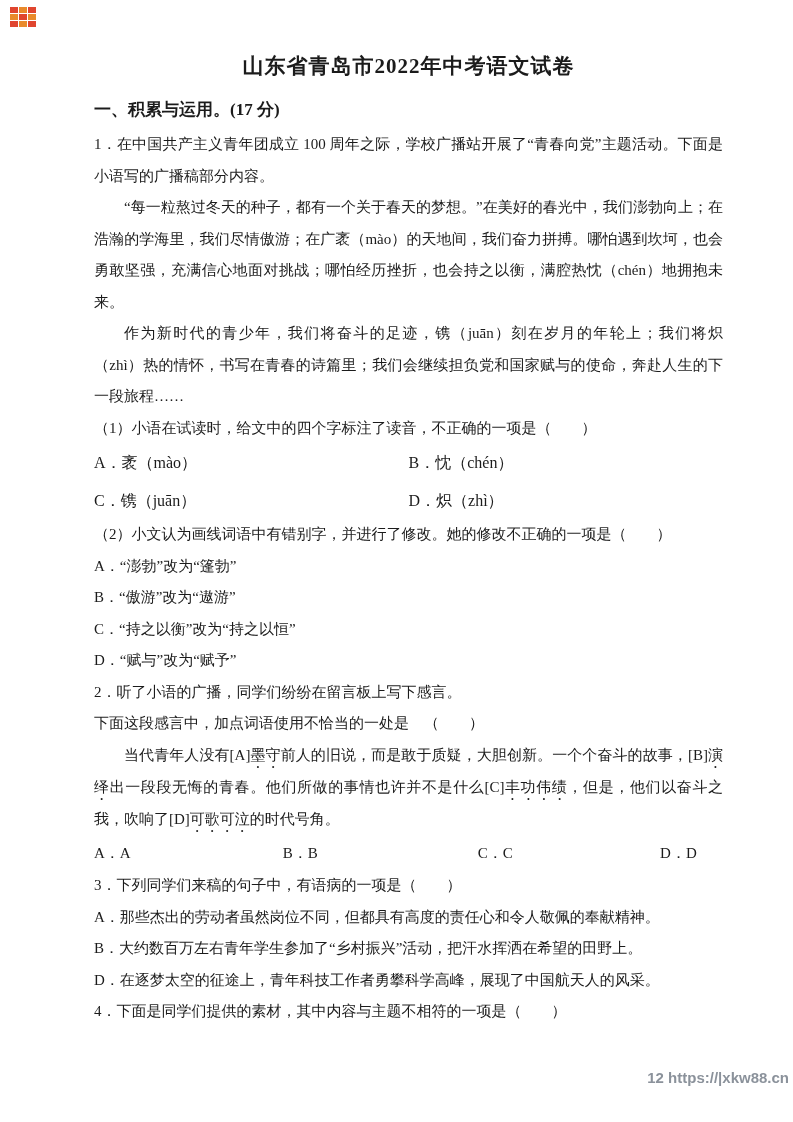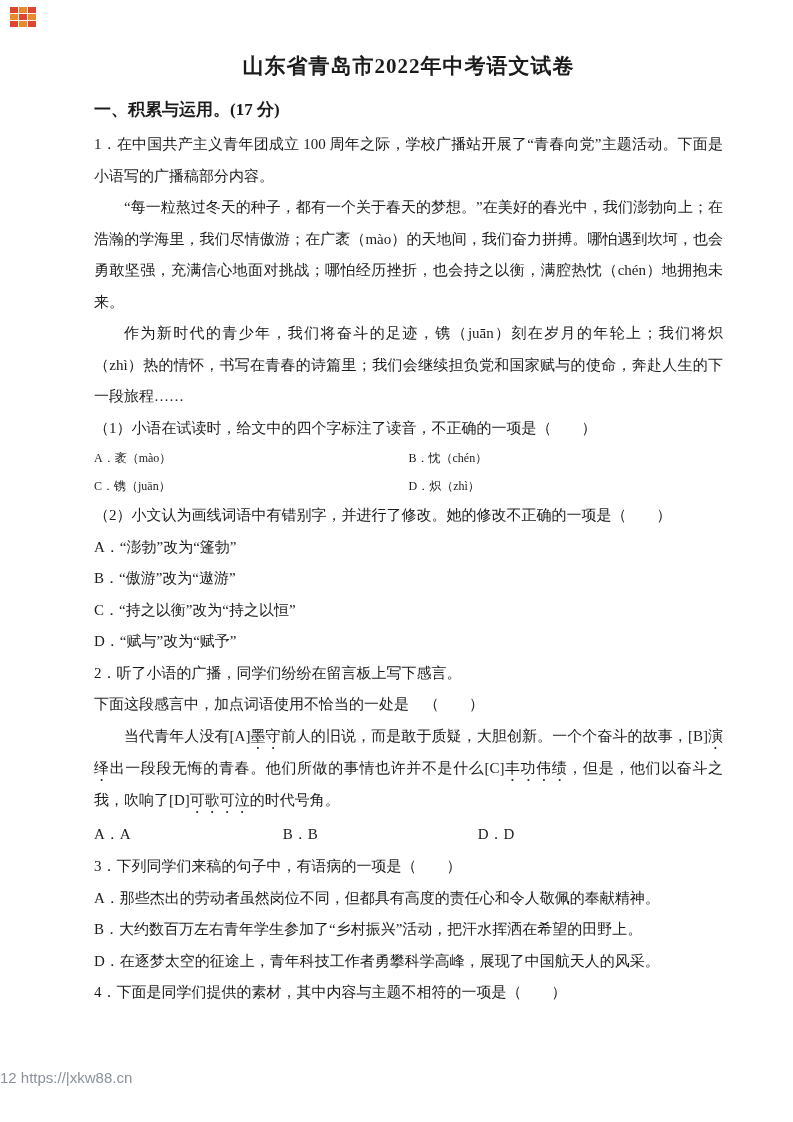--- a/index.html
+++ b/index.html
@@ -18,35 +18,36 @@
   h2.sec { font-size: 17px; font-weight: 700; margin: 10px 0 8px 0; }
   .stem {
     font-size: 15px; line-height: 2.1; margin: 0; text-align: justify;
   }
   .passage {
     font-size: 15px; line-height: 2.1; margin: 0; text-indent: 2em;
     text-align: justify;
   }
   .opts2 {
     display: grid; grid-template-columns: 1fr 1fr;
-    font-size: 12px; line-height: 2.35;
+    font-size: 16px; line-height: 2.35;
   }
   .opts4 {
     display: grid; grid-template-columns: 30% 31% 29% 10%;
     font-size: 15px; line-height: 2.3;
   }
   .u { text-underline-offset: 4px; }
   .dot { text-decoration: underline dotted; text-underline-offset: 4px; }
   @supports (text-emphasis: dot) {
     .dot { text-decoration: none; text-emphasis: dot; text-emphasis-position: under right; }
   }
   .footer {
-    position: absolute; left: 0; right: 4px; bottom: 36px; text-align: left;
+    position: absolute; left: 0; right: 4px; bottom: 36px; text-align: right;
     color: #8b929b; font-size: 15px;
     font-family: "Liberation Sans", "DejaVu Sans", sans-serif;
+    font-weight: bold;
   }
 </style>
 </head>
 <body>
 
 <div class="page">
 
   <div class="logo">
     <svg width="30" height="22" viewBox="0 0 30 22" xmlns="http://www.w3.org/2000/svg">
       <rect x="0" y="0" width="8" height="6" fill="#e0452f"></rect>
@@ -85,20 +86,21 @@
     <p class="stem">B．“傲游”改为“遨游”</p>
     <p class="stem">C．“持之以衡”改为“持之以恒”</p>
     <p class="stem">D．“赋与”改为“赋予”</p>
 
     <p class="stem">2．听了小语的广播，同学们纷纷在留言板上写下感言。</p>
     <p class="stem">下面这段感言中，加点词语使用不恰当的一处是　（　　）</p>
     <p class="passage"><span>当代青年人没有[A]</span><span class="dot">墨守</span><span>前人的旧说，而是敢于质疑，大胆创新。一个个奋斗的故事，[B]</span><span class="dot">演绎</span><span>出一段段无悔的青春。他们所做的事情也许并不是什么[C]</span><span class="dot">丰功伟绩</span><span>，但是，他们以奋斗之我，吹响了[D]</span><span class="dot">可歌可泣</span><span>的时代号角。</span></p>
     <div class="opts4">
       <span>A．A</span>
       <span>B．B</span>
+      <span>C．C</span>
       <span>D．D</span>
     </div>
 
     <p class="stem">3．下列同学们来稿的句子中，有语病的一项是（　　）</p>
     <p class="stem">A．那些杰出的劳动者虽然岗位不同，但都具有高度的责任心和令人敬佩的奉献精神。</p>
     <p class="stem">B．大约数百万左右青年学生参加了“乡村振兴”活动，把汗水挥洒在希望的田野上。</p>
     <p class="stem">D．在逐梦太空的征途上，青年科技工作者勇攀科学高峰，展现了中国航天人的风采。</p>
 
     <p class="stem">4．下面是同学们提供的素材，其中内容与主题不相符的一项是（　　）</p>
 

